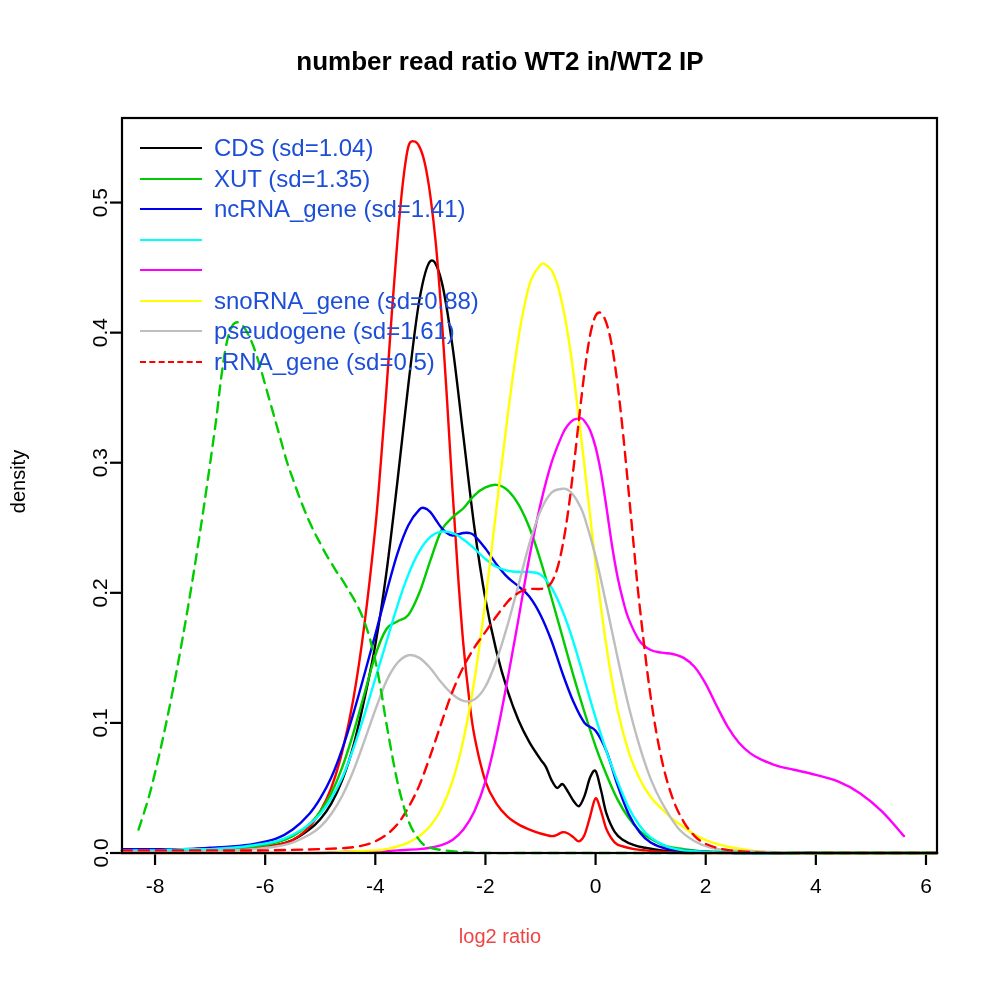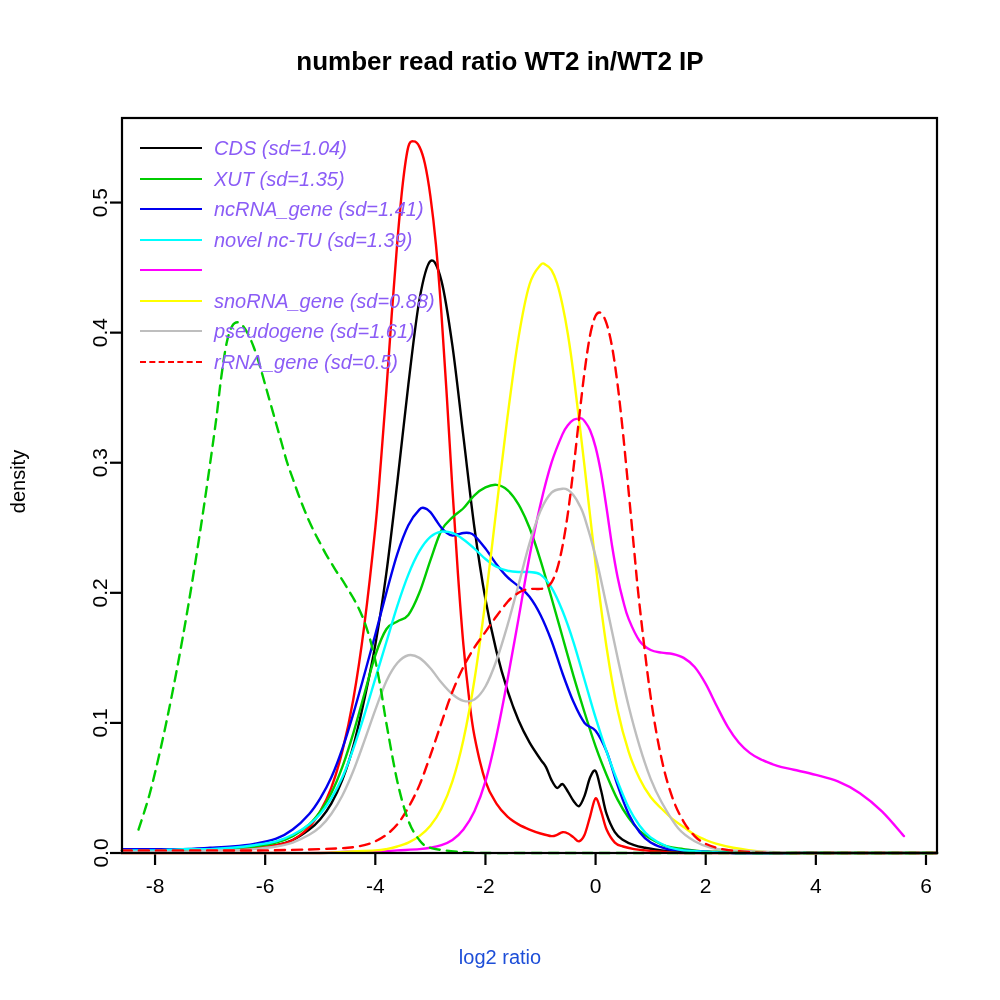--- a/index.html
+++ b/index.html
@@ -10,28 +10,28 @@
     font-size:26px;font-weight:bold;color:#000;letter-spacing:0px;
   }
   #plot-svg{position:absolute;left:0;top:0;width:1000px;height:1000px;}
   .tick-label{font-size:21px;fill:#000;font-family:"Liberation Sans",sans-serif;}
   #y-axis-title{
     position:absolute;left:-72px;top:470px;width:180px;text-align:center;
     font-size:20px;color:#000;transform:rotate(-90deg);
   }
   #x-axis-title{
     position:absolute;left:0;top:925px;width:1000px;text-align:center;
-    font-size:20px;color:#1d4ed8;margin-top:21px;
+    font-size:20px;color:#ef4444;
   }
   #legend{
     position:absolute;left:140px;top:133px;
   }
   .legend-row{display:flex;align-items:center;height:30.5px;}
   .legend-key{width:62px;height:0;border-top-width:2.4px;margin-right:12px;flex:none;}
-  .legend-text{font-size:20px;color:#8b5cf6;white-space:nowrap;line-height:1;font-style:italic;}
+  .legend-text{font-size:24px;color:#1d4ed8;white-space:nowrap;line-height:1;}
 </style>
 </head>
 <body>
 
 <div id="root">
 
   <div id="chart-title">number read ratio WT2 in/WT2 IP</div>
 
   <svg id="plot-svg" viewBox="0 0 1000 1000" preserveAspectRatio="none">
     <g id="axes-group">
@@ -92,21 +92,20 @@
       <div class="legend-row">
         <div class="legend-key" style="border-top-color: rgb(0, 204, 0); border-top-style: solid;"></div>
         <div class="legend-text">XUT (sd=1.35)</div>
       </div>
       <div class="legend-row">
         <div class="legend-key" style="border-top-color: rgb(0, 0, 238); border-top-style: solid;"></div>
         <div class="legend-text">ncRNA_gene (sd=1.41)</div>
       </div>
       <div class="legend-row">
         <div class="legend-key" style="border-top-color: rgb(0, 255, 255); border-top-style: solid;"></div>
-        <div class="legend-text">novel nc-TU (sd=1.39)</div>
       </div>
       <div class="legend-row">
         <div class="legend-key" style="border-top-color: rgb(255, 0, 255); border-top-style: solid;"></div>
       </div>
       <div class="legend-row">
         <div class="legend-key" style="border-top-color: rgb(255, 255, 0); border-top-style: solid;"></div>
         <div class="legend-text">snoRNA_gene (sd=0.88)</div>
       </div>
       <div class="legend-row">
         <div class="legend-key" style="border-top-color: rgb(190, 190, 190); border-top-style: solid;"></div>

